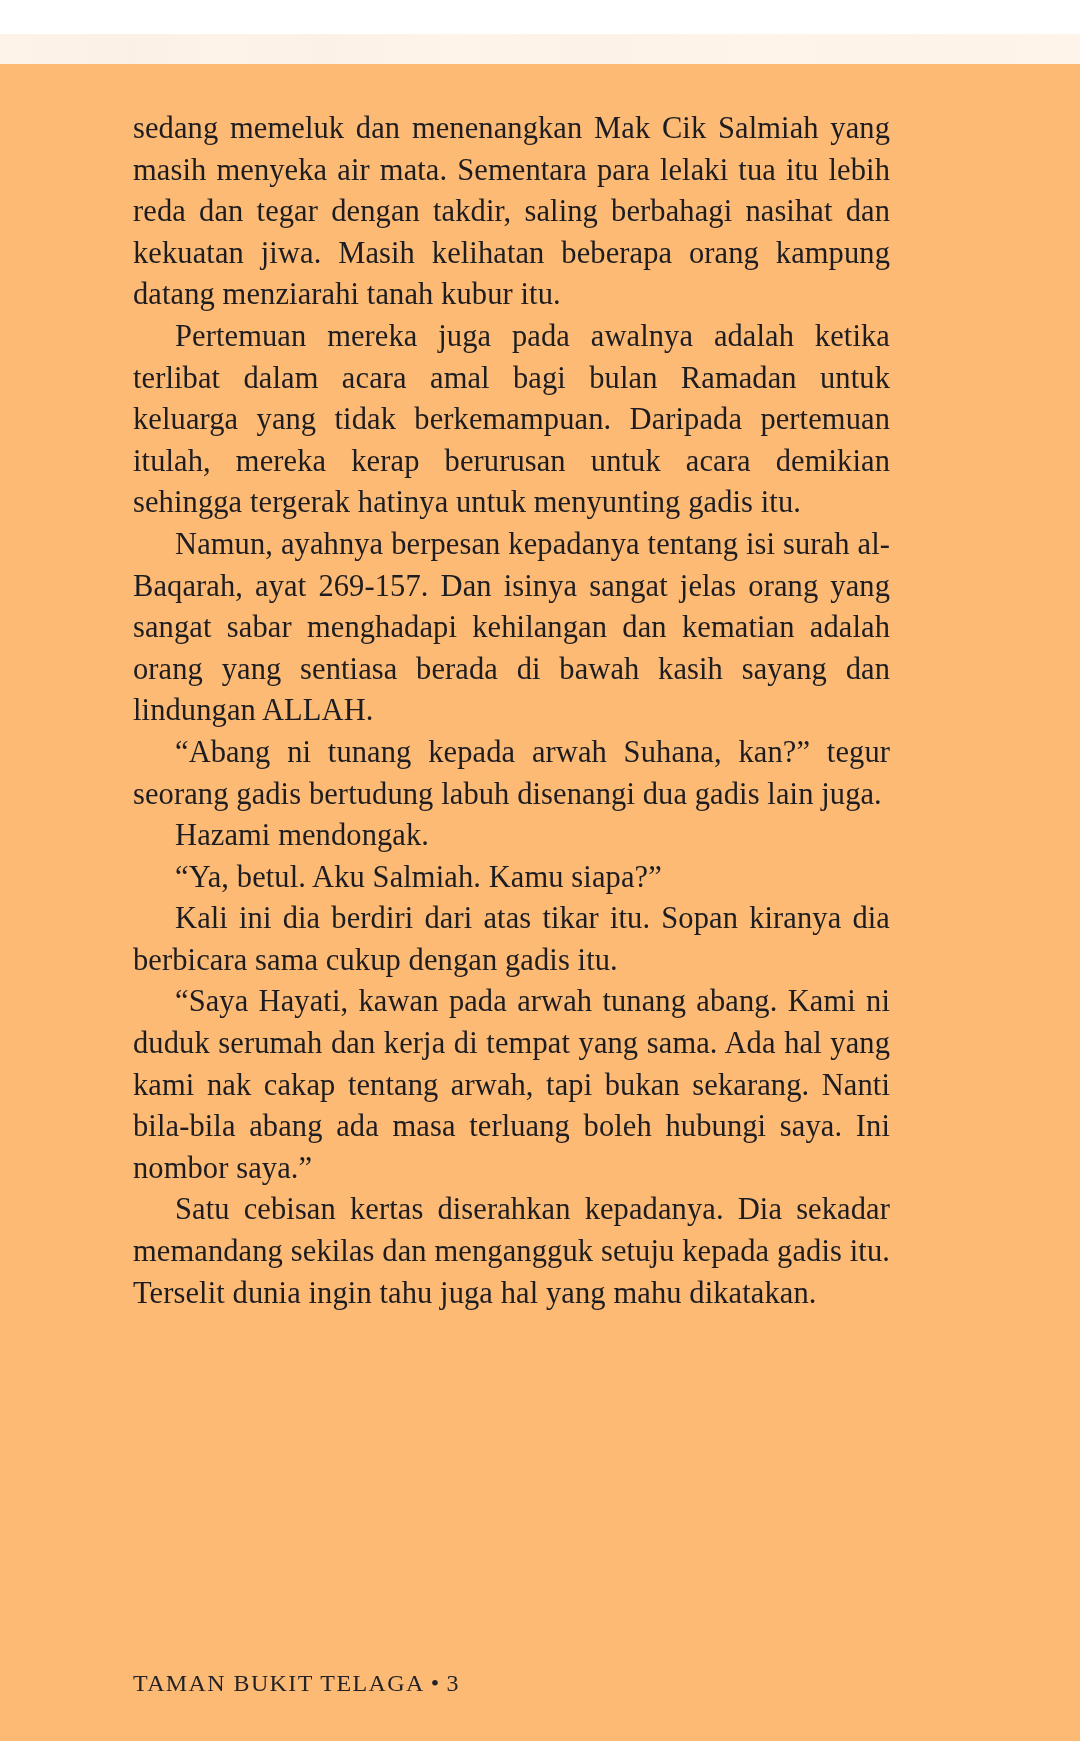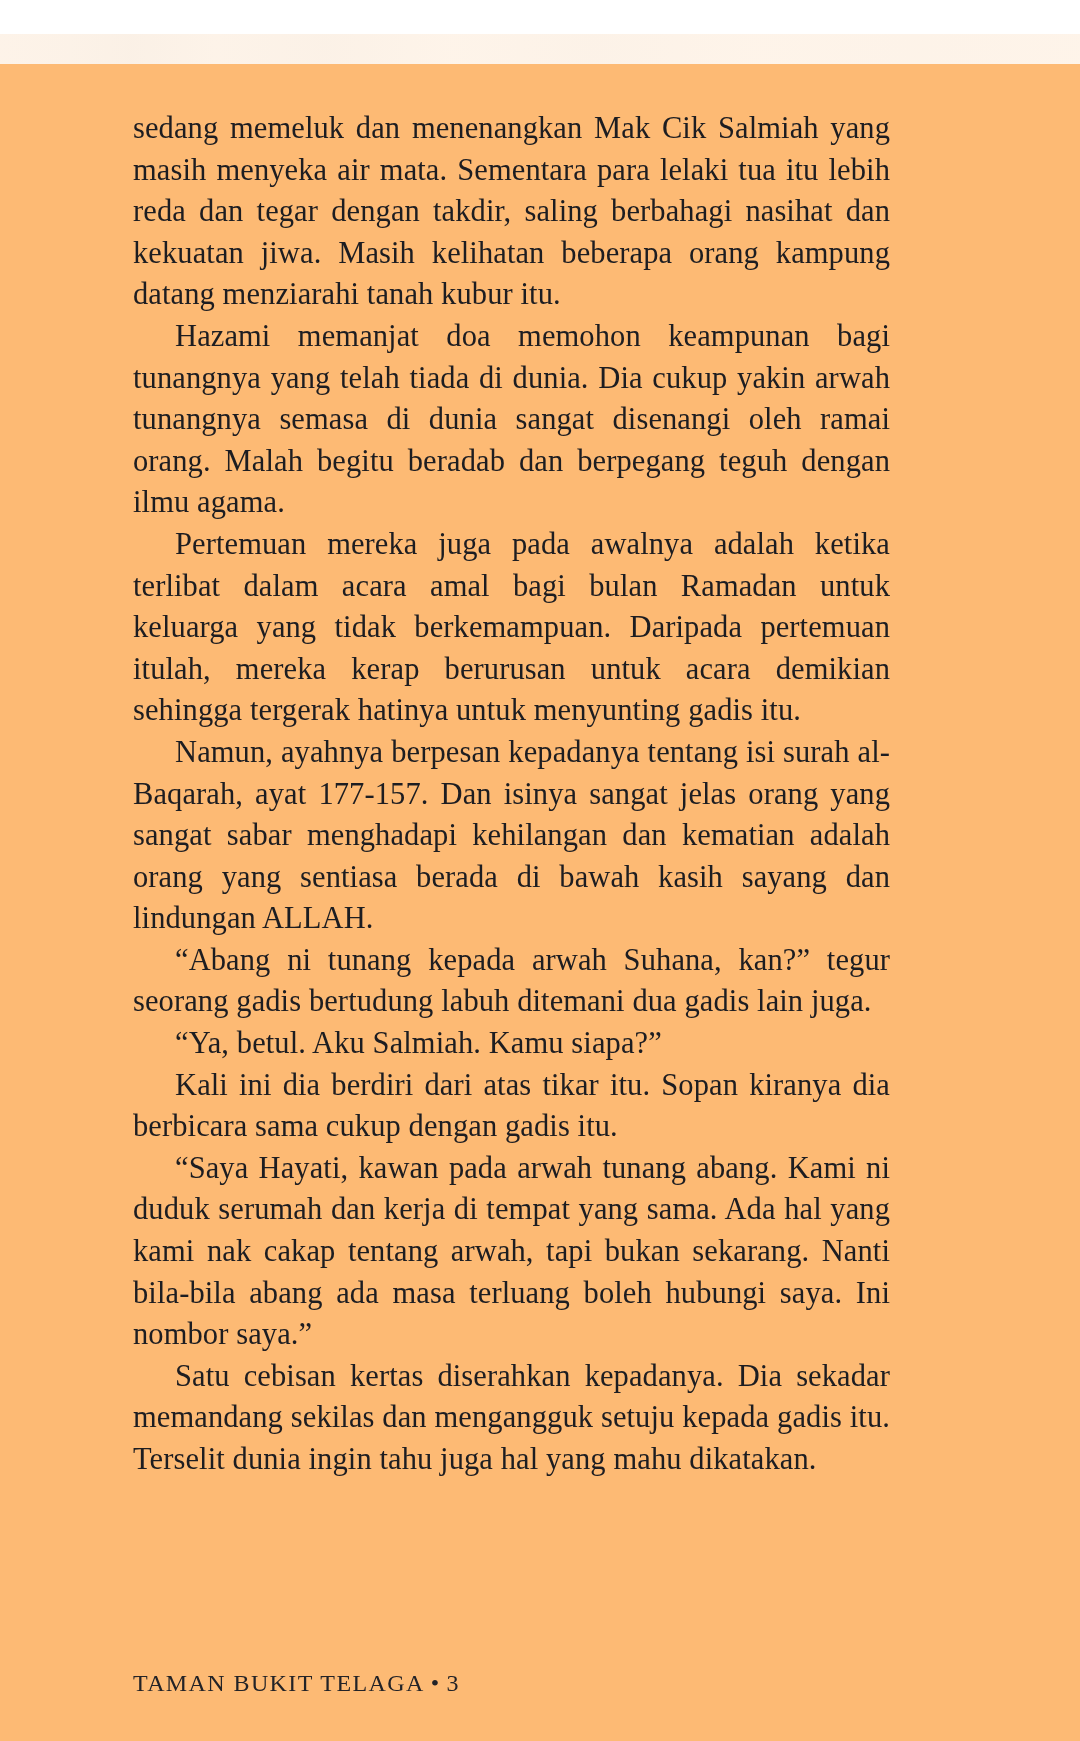--- a/index.html
+++ b/index.html
@@ -79,24 +79,24 @@
 </head>
 <body>
 
 <div class="page">
 
   <div class="scan-noise-top"></div>
 
   <div class="text-block">
     <div class="body-text">
       <p class="no-indent">sedang memeluk dan menenangkan Mak Cik Salmiah yang masih menyeka air mata. Sementara para lelaki tua itu lebih reda dan tegar dengan takdir, saling berbahagi nasihat dan kekuatan jiwa. Masih kelihatan beberapa orang kampung datang menziarahi tanah kubur itu.</p>
-      <p>Hazami memanjat doa memohon keampunan bagi tunangnya yang telah tiada di dunia. Dia cukup yakin arwah tunangnya semasa di dunia sangat disenangi oleh ramai orang. Malah begitu beradab dan berpegang teguh dengan ilmu agama.</p>
       <p>Pertemuan mereka juga pada awalnya adalah ketika terlibat dalam acara amal bagi bulan Ramadan untuk keluarga yang tidak berkemampuan. Daripada pertemuan itulah, mereka kerap berurusan untuk acara demikian sehingga tergerak hatinya untuk menyunting gadis itu.</p>
-      <p>Namun, ayahnya berpesan kepadanya tentang isi surah al-Baqarah, ayat 177-157. Dan isinya sangat jelas orang yang sangat sabar menghadapi kehilangan dan kematian adalah orang yang sentiasa berada di bawah kasih sayang dan lindungan ALLAH.</p>
-      <p>“Abang ni tunang kepada arwah Suhana, kan?” tegur seorang gadis bertudung labuh ditemani dua gadis lain juga.</p>
+      <p>Namun, ayahnya berpesan kepadanya tentang isi surah al-Baqarah, ayat 269-157. Dan isinya sangat jelas orang yang sangat sabar menghadapi kehilangan dan kematian adalah orang yang sentiasa berada di bawah kasih sayang dan lindungan ALLAH.</p>
+      <p>“Abang ni tunang kepada arwah Suhana, kan?” tegur seorang gadis bertudung labuh disenangi dua gadis lain juga.</p>
+      <p>Hazami mendongak.</p>
       <p>“Ya, betul. Aku Salmiah. Kamu siapa?”</p>
       <p>Kali ini dia berdiri dari atas tikar itu. Sopan kiranya dia berbicara sama cukup dengan gadis itu.</p>
       <p>“Saya Hayati, kawan pada arwah tunang abang. Kami ni duduk serumah dan kerja di tempat yang sama. Ada hal yang kami nak cakap tentang arwah, tapi bukan sekarang. Nanti bila-bila abang ada masa terluang boleh hubungi saya. Ini nombor saya.”</p>
       <p>Satu cebisan kertas diserahkan kepadanya. Dia sekadar memandang sekilas dan mengangguk setuju kepada gadis itu. Terselit dunia ingin tahu juga hal yang mahu dikatakan.</p>
     </div>
   </div>
 
   <div class="footer"><span>TAMAN BUKIT TELAGA</span><span class="bullet">•</span><span>3</span></div>
 
 </div>

